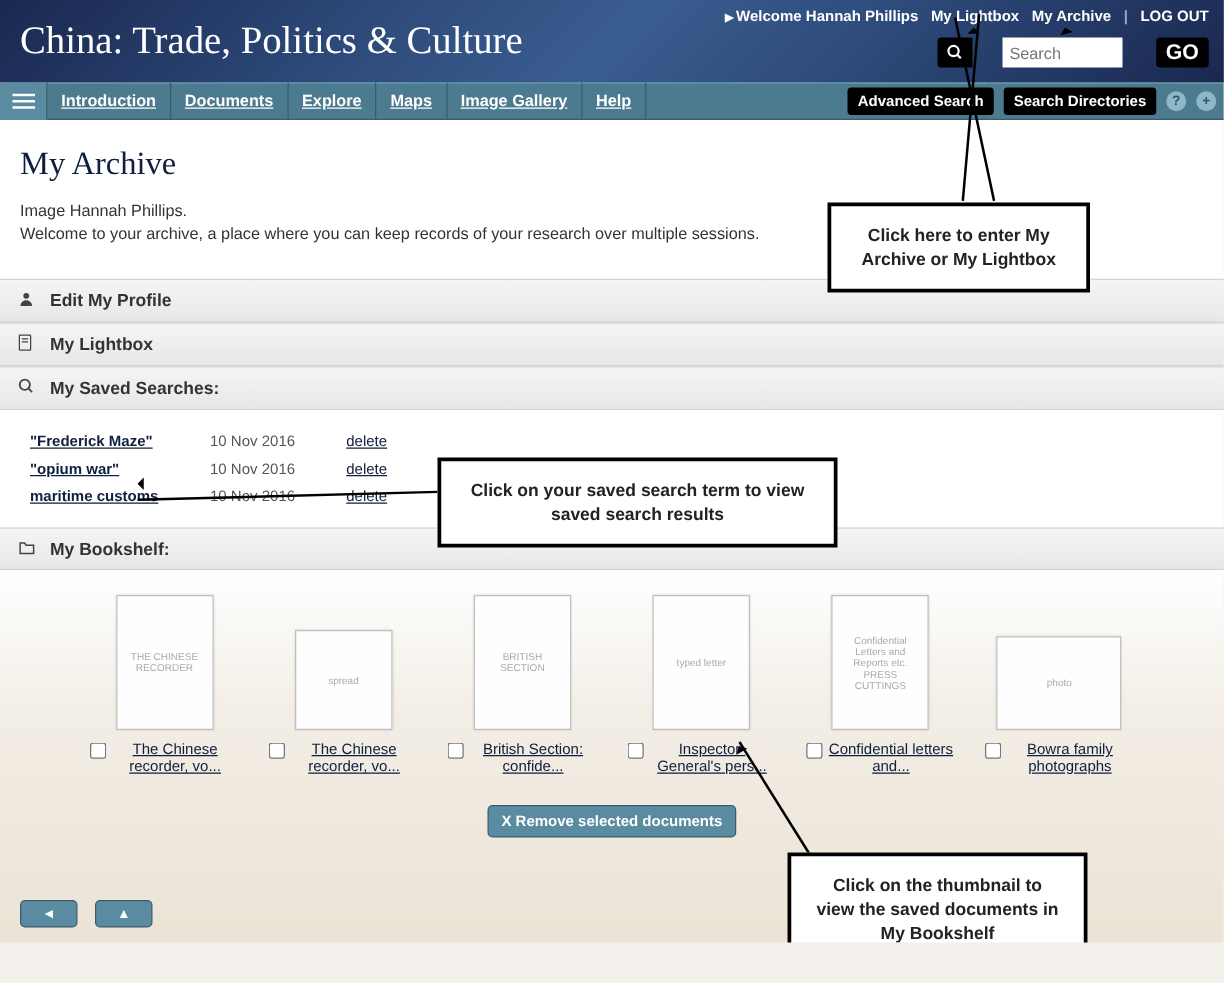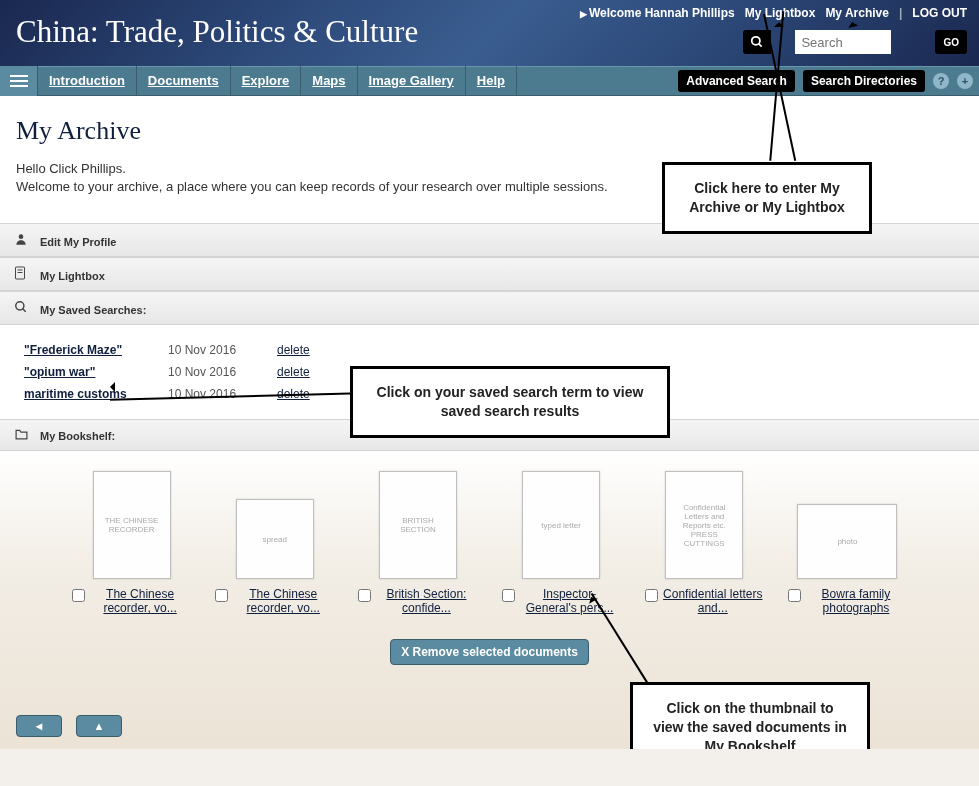--- a/index.html
+++ b/index.html
@@ -60,23 +60,23 @@
     border: none;
     padding: 0 6px;
     font-size: 13px;
   }
   .go-btn {
     height: 24px;
     background: #000;
     color: #fff;
     border: none;
     font-weight: bold;
-    font-size: 10px;
+    font-size: 17px;
     padding: 0 8px;
-    margin-left: 20px;
+    margin-left: 3px;
     border-radius: 3px;
     cursor: pointer;
   }
 
   
   .navbar {
     background: #4c7a8f;
     border-top: 1px solid #6998ad;
     border-bottom: 1px solid #3a5d6e;
     height: 30px;
@@ -158,23 +158,23 @@
     color: #0f1f3d;
   }
   .intro { font-size: 13px; color: #333; line-height: 1.35; margin-bottom: 18px; }
   
   .section-bar {
     background: linear-gradient(#f5f5f5, #e7e7e7);
     border-top: 1px solid #d4d4d4;
     border-bottom: 1px solid #d4d4d4;
     padding: 8px 14px;
     display: flex;
-    align-items: flex-end;
+    align-items: flex-start;
     gap: 10px;
-    font-size: 11px;
+    font-size: 14px;
     font-weight: bold;
     color: #333;
   }
   .section-bar .ic { width: 16px; color: #444; }
 
   .saved-searches {
     padding: 14px 24px;
     background: #fff;
   }
   .ss-row {
@@ -336,21 +336,21 @@
       <button class="nav-btn">Advanced Search</button>
       <button class="nav-btn">Search Directories</button>
       <div class="nav-circle">?</div>
       <div class="nav-circle">+</div>
     </div>
   </div>
 
   <div class="page">
     <h1 class="page-title">My Archive</h1>
     <div class="intro">
-      <div>Hello Click Phillips.</div>
+      <div>Image Hannah Phillips.</div>
       <div>Welcome to your archive, a place where you can keep records of your research over multiple sessions.</div>
     </div>
   </div>
 
   <div class="section-bar">
     <span class="ic">
       <svg width="14" height="14" viewBox="0 0 24 24" fill="#444">
           <circle cx="12" cy="8" r="4"></circle>
           <path d="M4 22c0-4.4 3.6-8 8-8s8 3.6 8 8"></path>
         </svg>

